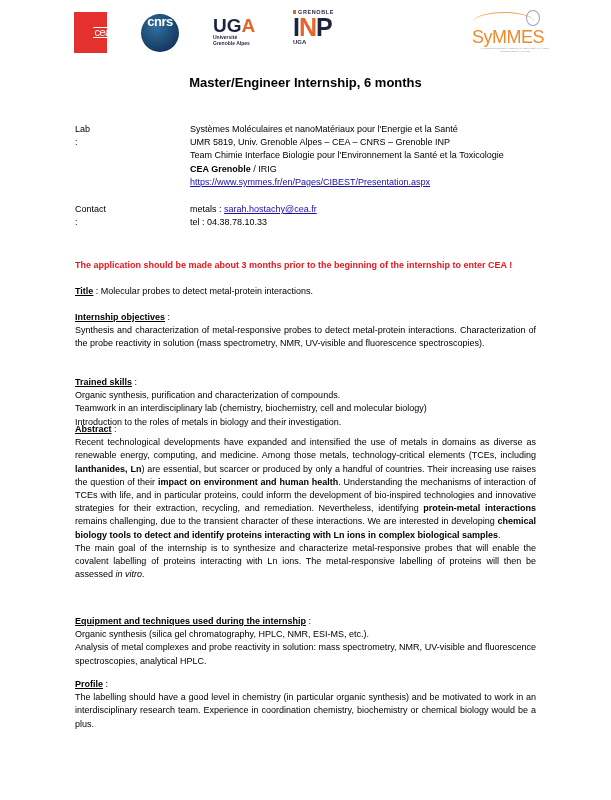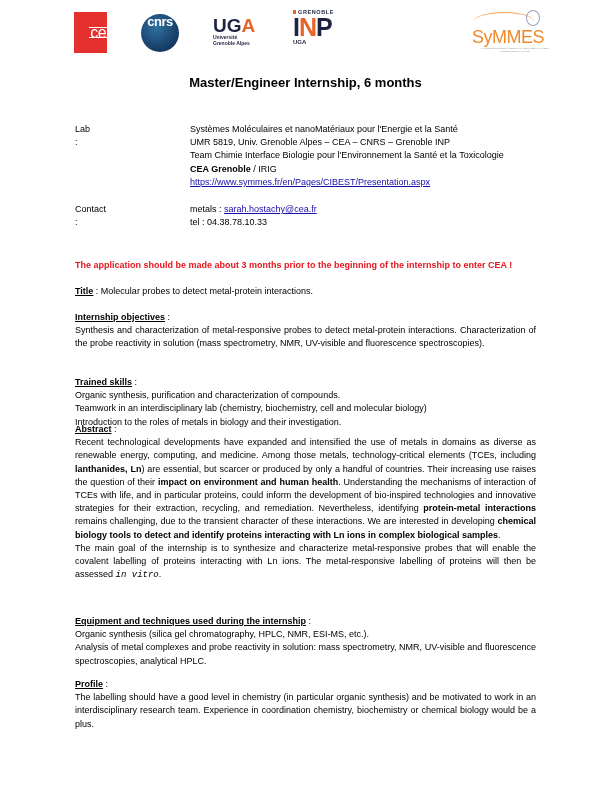--- a/index.html
+++ b/index.html
@@ -6,21 +6,21 @@
     body {
       width: 611px; height: 800px; position: relative; overflow: hidden;
       font-family: "Liberation Sans", sans-serif; color: #000;
     }
     .logos { position: absolute; top: 0; left: 0; width: 611px; height: 60px; }
     .logo { position: absolute; }
     .cea {
       left: 74px; top: 12px; width: 33px; height: 41px; background: #e5312d;
       color: #fff; display: flex; align-items: center; justify-content: center;
     }
-    .cea span { font-size: 16px; letter-spacing: -0.5px; border-bottom: 1px solid #fff; border-top: 1px solid #fff; line-height: 9px; padding: 0 1px; margin-left: 24px; }
+    .cea span { font-size: 11px; letter-spacing: -0.5px; border-bottom: 1px solid #fff; border-top: 1px solid #fff; line-height: 9px; padding: 0 1px; margin-left: 24px; }
     .cnrs {
       left: 141px; top: 14px; width: 38px; height: 38px; border-radius: 50%;
       background: radial-gradient(circle at 40% 35%, #2f6f9f, #163b63 70%, #0e2748);
       color: #fff; display: flex; align-items: flex-start; justify-content: center;
       font-size: 13px; font-weight: bold; letter-spacing: -0.5px;
     }
     .uga { left: 213px; top: 17px; width: 60px; height: 34px; color: #1e2340; }
     .uga .big { font-size: 19px; font-weight: bold; line-height: 17px; letter-spacing: 0px; }
     .uga .big .tri { color: #e8652a; }
     .uga .small { font-size: 5px; font-weight: bold; line-height: 6px; }
@@ -47,21 +47,21 @@
     a, .link { color: #1a0dab; text-decoration: underline; }
     .lab-block { top: 123px; }
     .contact-block { top: 203px; }
     .red {
       position: absolute; top: 260px; left: 75px; width: 470px;
       color: #e8161f; font-weight: bold; font-size: 9px;
     }
     .sec { position: absolute; left: 75px; width: 461px; }
     .head { font-weight: bold; text-decoration: underline; }
     .just { text-align: justify; }
-    .it { font-style: italic; font-family: Liberation Mono, monospace; }
+    .it { font-style: italic; }
     .b { font-weight: bold; }
   </style>
 </head>
 <body>
 
 <div class="logos">
   <div class="logo cea">
       <span>cea</span>
     </div>
   <div class="logo cnrs">

